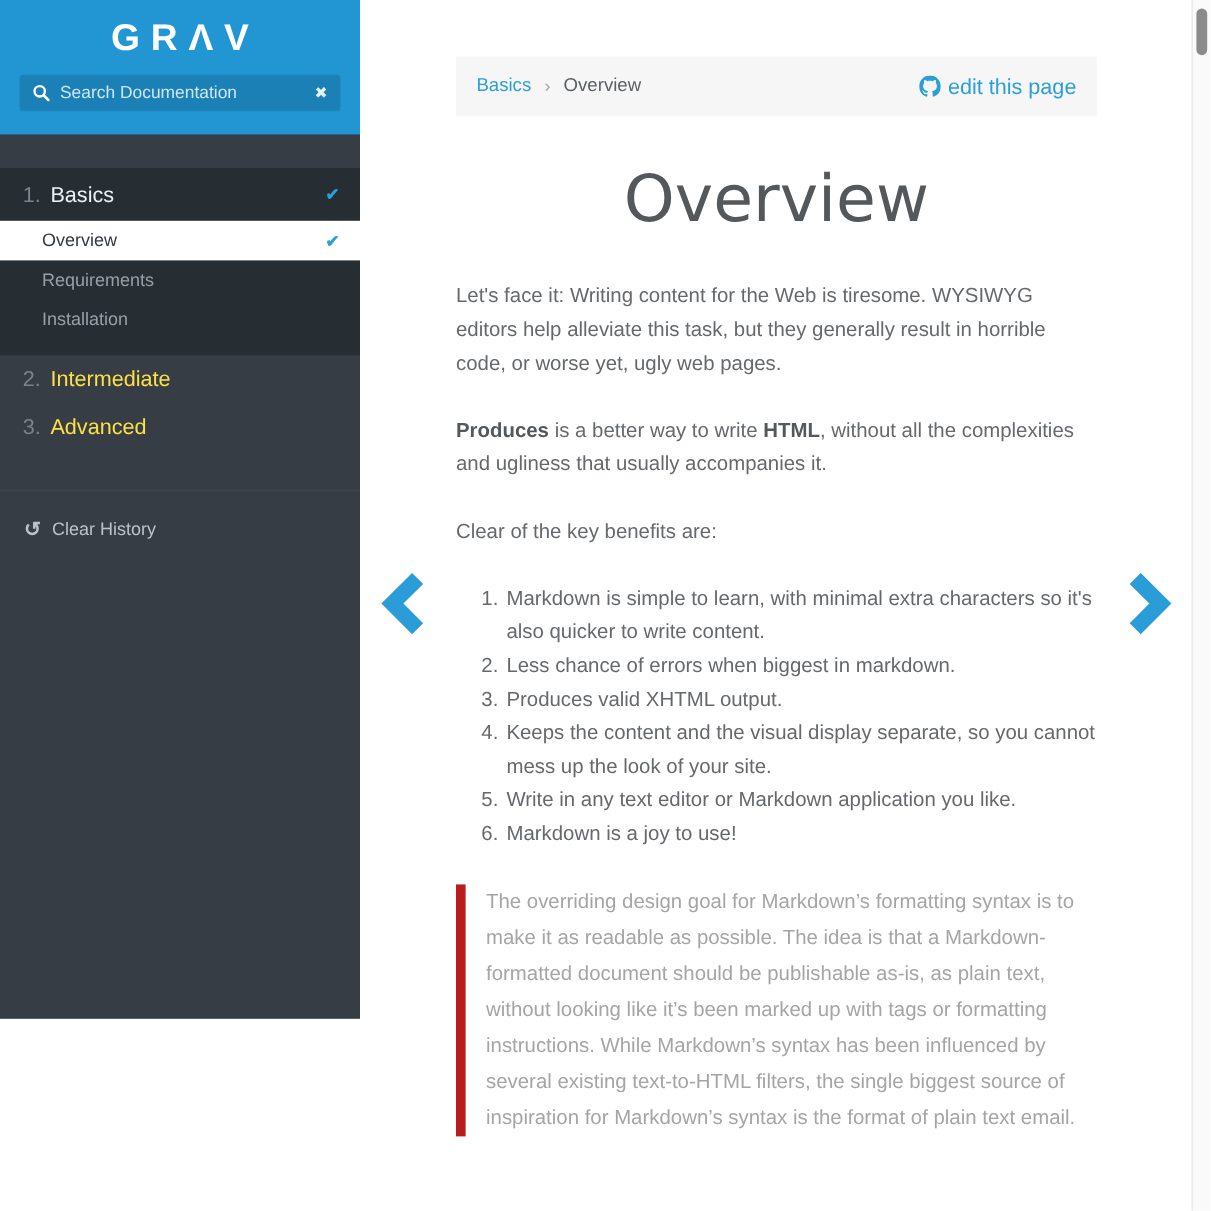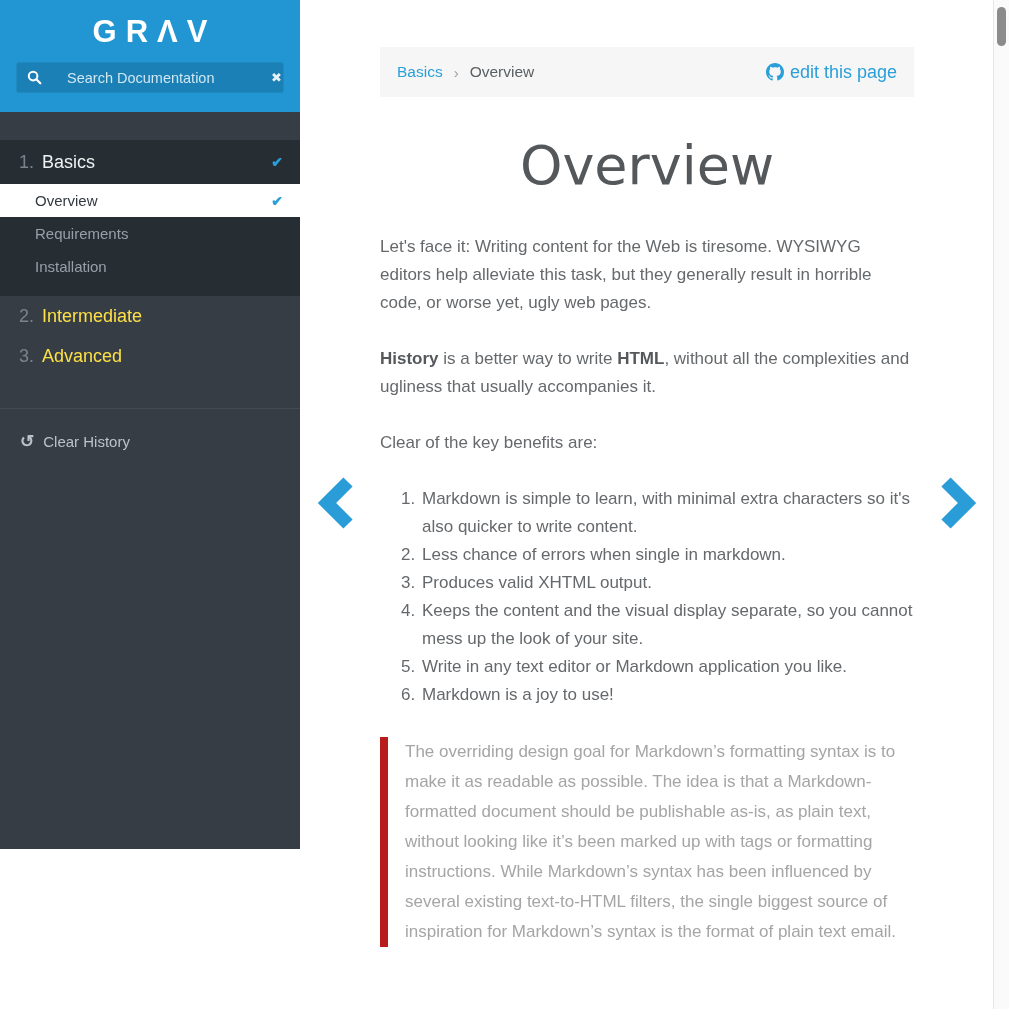--- a/index.html
+++ b/index.html
@@ -8,21 +8,21 @@
   .app { position:relative; width:1009px; height:1009px; }
 
   
   .sidebar { position:absolute; left:0; top:0; width:300px; height:849px;
     background:#363d44; display:flex; flex-direction:column; }
   .sidebar-header { background:#2196d3; height:112px; padding-top:13px; flex:0 0 auto; }
   .logo { color:#fff; text-align:center; font-size:31px; font-weight:700;
     letter-spacing:9px; padding-left:9px; line-height:38px; }
   .searchbox { position:relative; margin:11px 16px 0 16px; height:31px;
     background:#1a80b6; border:1px solid #1e8abf; border-radius:3px;
-    display:flex; align-items:center; padding:0 10px;gap:17px; }
+    display:flex; align-items:center; padding:0 10px; }
   .searchbox svg { flex:0 0 auto; }
   .search-input { flex:1; background:transparent; border:none; outline:none;
     color:#eaf5fb; font-size:14.5px; margin-left:8px; font-family:"Liberation Sans",sans-serif; }
   .search-input::placeholder { color:#cfe6f3; opacity:1; }
   .clear-icon { color:#e7f2f8; font-size:13px; cursor:pointer; line-height:1; }
 
   .nav { margin-top:28px; }
   .chapter-block { background:#262d33; padding-bottom:13px; }
   .chapter-row { height:44px; display:flex; align-items:center; padding:0 17px 0 19px;
     font-size:18px; cursor:pointer; }
@@ -144,27 +144,27 @@
           </svg>
           <span>edit this page</span>
         </a>
       </div>
 
       <h1 class="page-title">Overview</h1>
 
       <div class="body-text">
         <p>Let's face it: Writing content for the Web is tiresome. WYSIWYG editors help alleviate this task, but they generally result in horrible code, or worse yet, ugly web pages.</p>
 
-        <p><strong>History</strong><span> is a better way to write </span><strong>HTML</strong><span>, without all the complexities and ugliness that usually accompanies it.</span></p>
+        <p><strong>Produces</strong><span> is a better way to write </span><strong>HTML</strong><span>, without all the complexities and ugliness that usually accompanies it.</span></p>
 
         <p>Clear of the key benefits are:</p>
 
         <ol class="benefits">
           <li>Markdown is simple to learn, with minimal extra characters so it's also quicker to write content.</li>
-          <li>Less chance of errors when single in markdown.</li>
+          <li>Less chance of errors when biggest in markdown.</li>
           <li>Produces valid XHTML output.</li>
           <li>Keeps the content and the visual display separate, so you cannot mess up the look of your site.</li>
           <li>Write in any text editor or Markdown application you like.</li>
           <li>Markdown is a joy to use!</li>
         </ol>
 
 
         <blockquote class="quote">The overriding design goal for Markdown’s formatting syntax is to make it as readable as possible. The idea is that a Markdown-formatted document should be publishable as-is, as plain text, without looking like it’s been marked up with tags or formatting instructions. While Markdown’s syntax has been influenced by several existing text-to-HTML filters, the single biggest source of inspiration for Markdown’s syntax is the format of plain text email.</blockquote>
       </div>
     </div>

